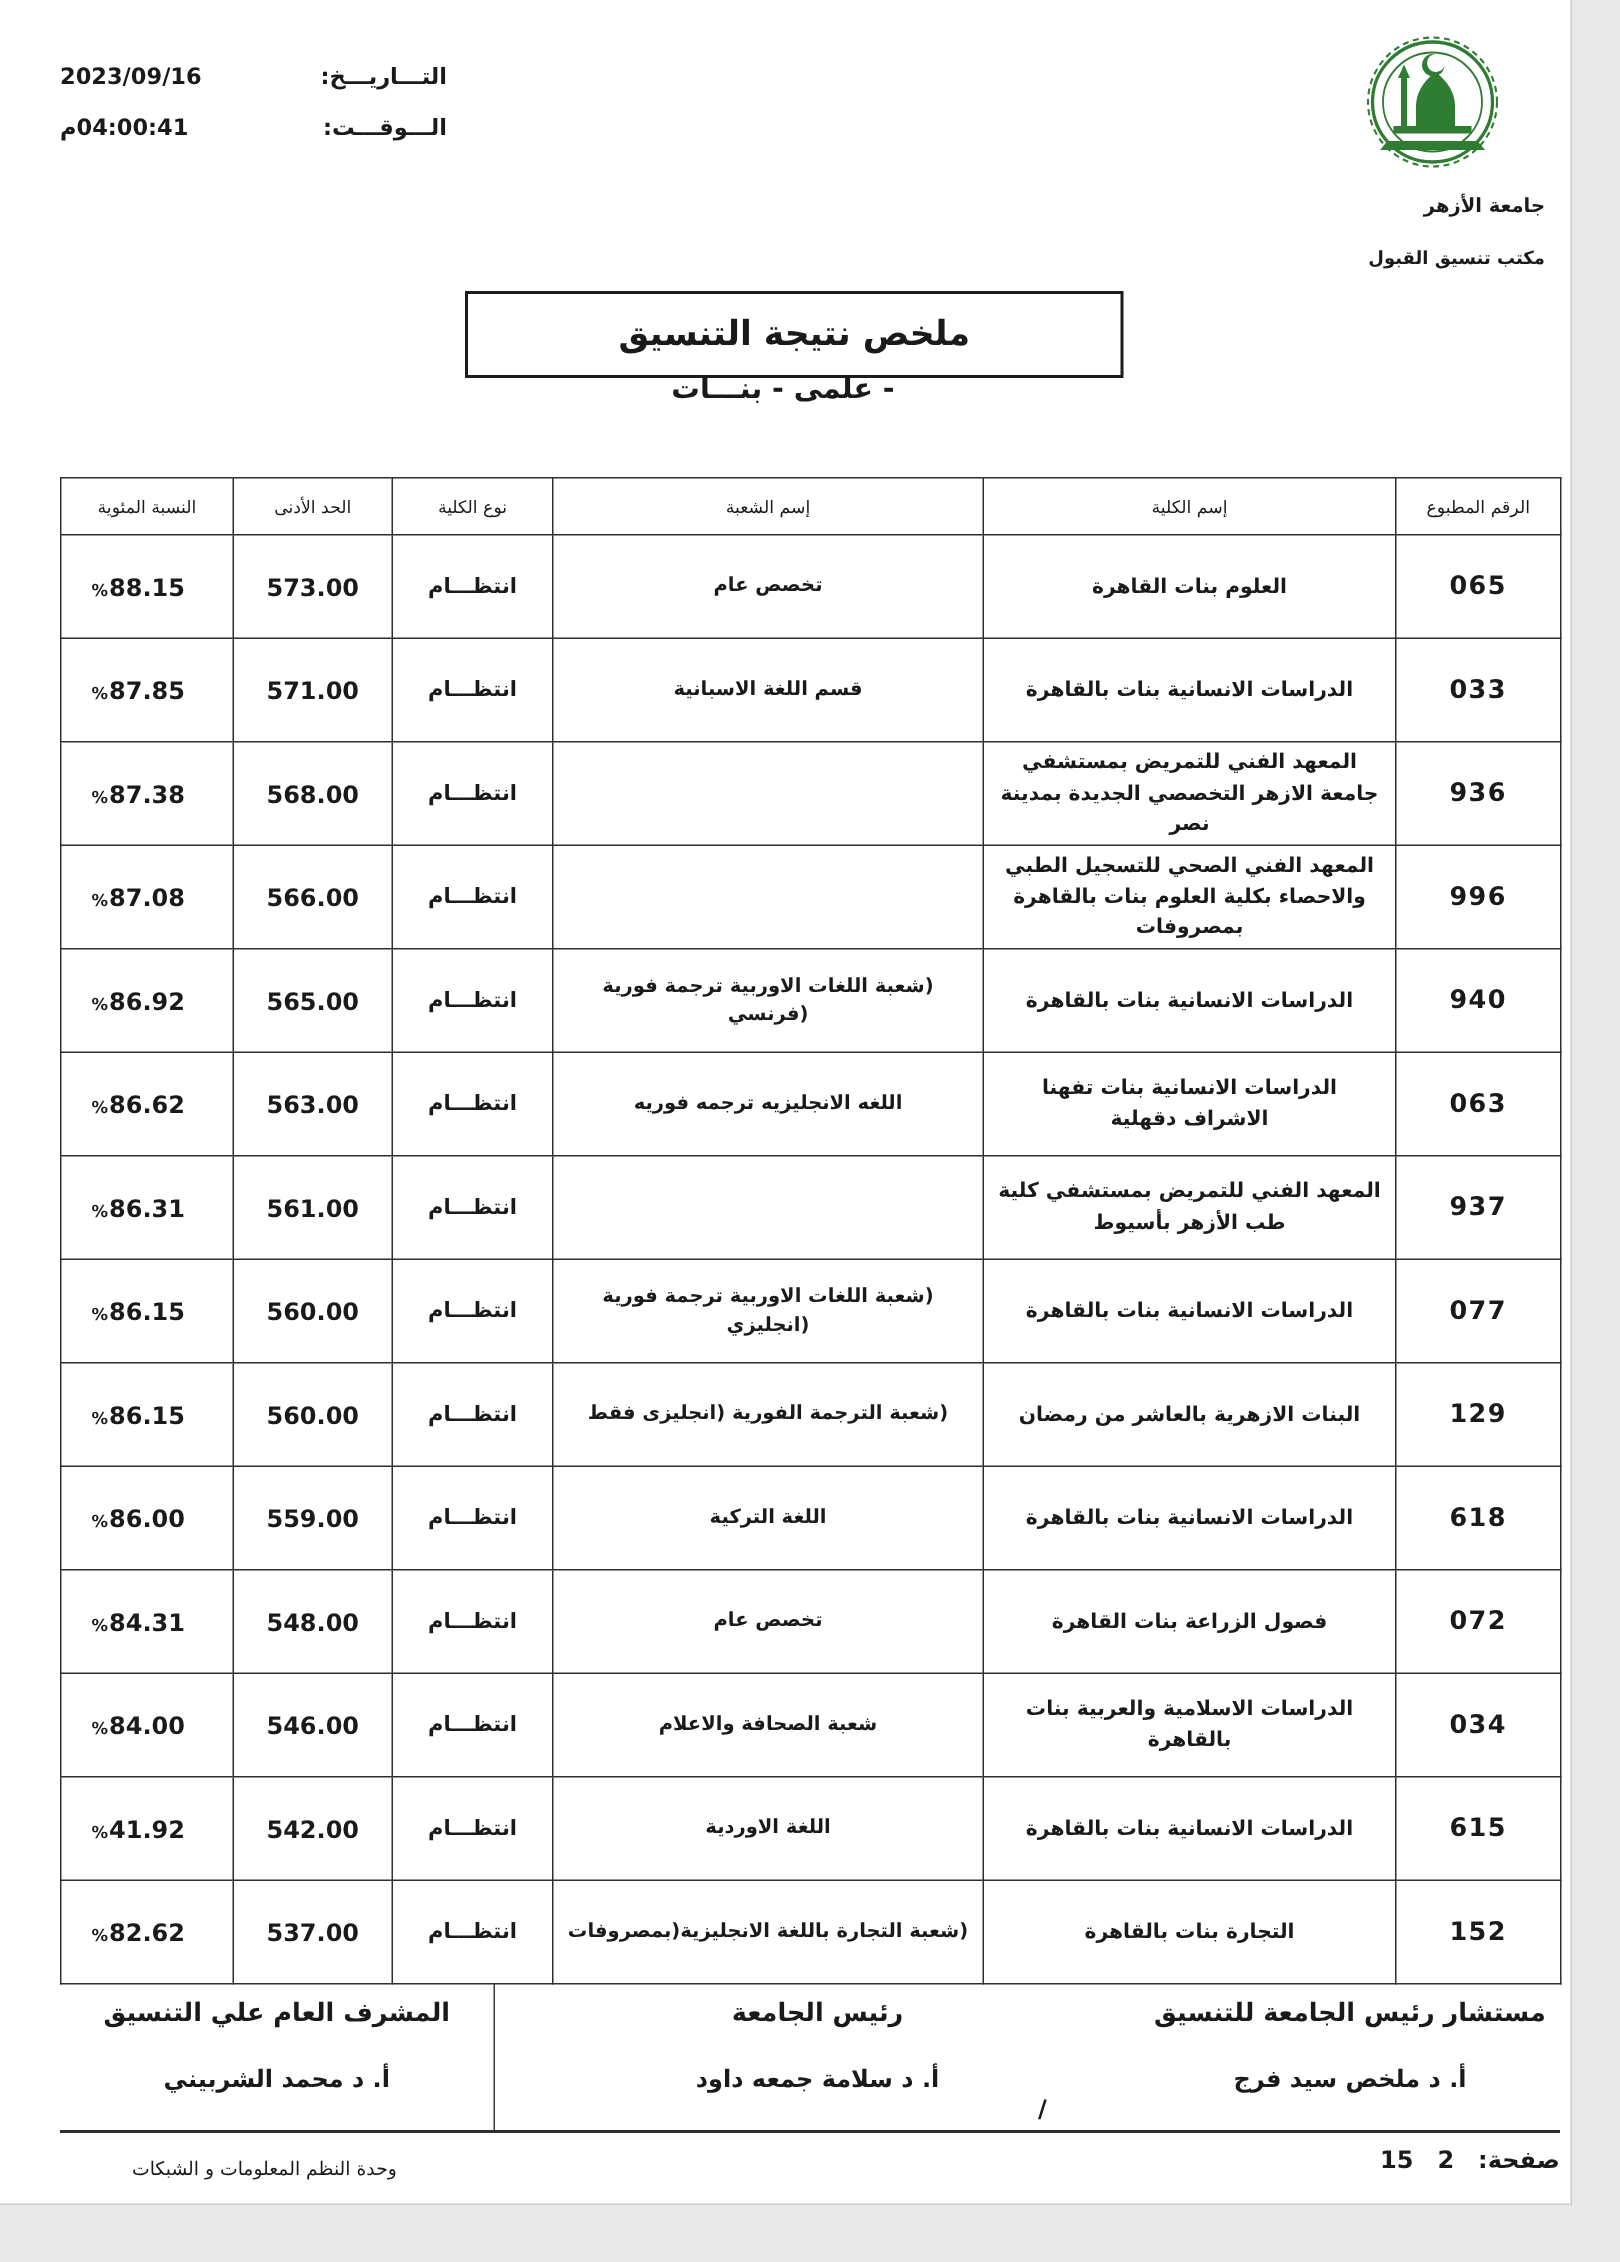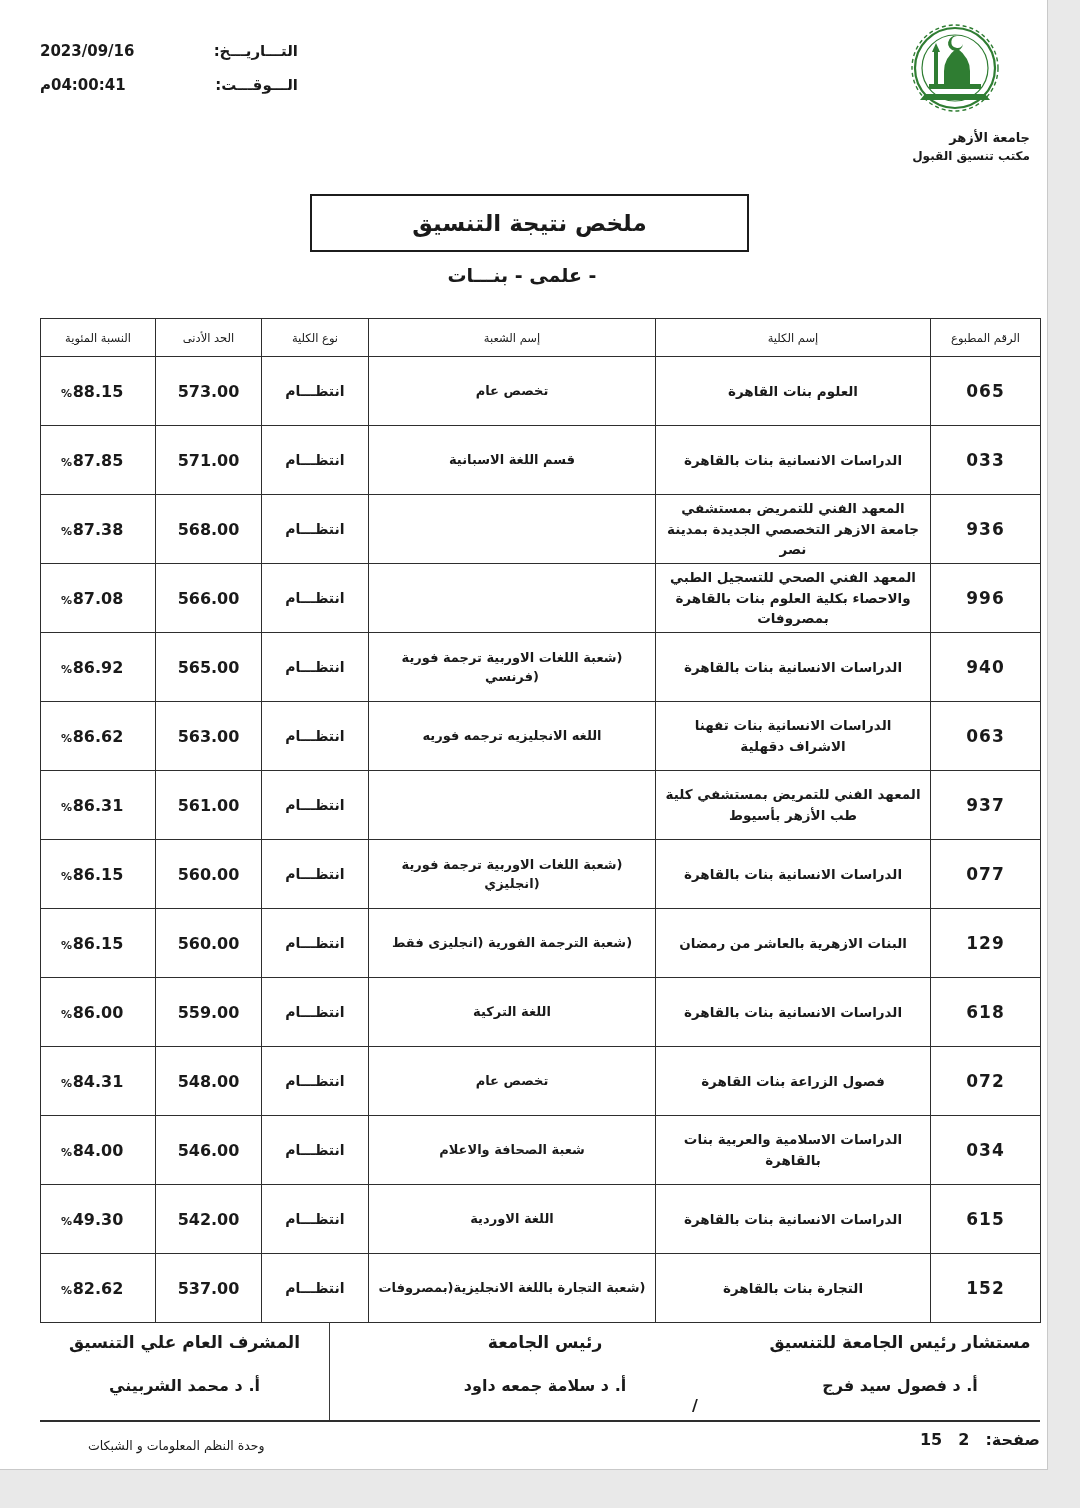--- a/index.html
+++ b/index.html
@@ -25,30 +25,30 @@
     direction:rtl; font-weight:bold; font-size:15px;
   }
   .dt-row { display:flex; justify-content:space-between; height:34px; align-items:center; }
   
   .logo-block {
     position:absolute; top:22px; left:880px; width:150px;
     text-align:right; direction:rtl;
   }
   .logo-svg { color:var(--logo-green); display:block; margin:0 auto; }
   .org-name { font-size:13px; font-weight:bold; margin-top:4px; }
-  .org-office { font-size:12px; font-weight:bold; margin-top:4px; }
+  .org-office { font-size:12px; font-weight:bold; margin-top:20px; }
   
   .title-box {
     position:absolute; top:170px; left:310px; width:439px; height:58px;
     border:2px solid #1c1c1c;
     display:flex; align-items:center; justify-content:center;
     font-size:23px; font-weight:bold; direction:rtl;margin-top:24px;
   }
   .subtitle {
-    position:absolute; top:264px; left:0; width:1044px;
+    position:absolute; top:248px; left:0; width:1044px;
     text-align:center; font-size:19px; font-weight:bold; direction:rtl;
   }
   
   table.results {
     position:absolute; top:318px; left:40px; width:1000px;
     border-collapse:collapse; direction:rtl;
     table-layout:fixed;
   }
   table.results th, table.results td {
     border:1px solid #2e2e2e;
@@ -295,42 +295,42 @@
     </tr>
 
     <tr>
       <td class="c-code">615</td>
       <td class="c-college">الدراسات الانسانية بنات بالقاهرة</td>
       <td class="c-division">اللغة الاوردية</td>
       <td class="c-type">انتظـــام</td>
       <td class="c-min">542.00</td>
       <td class="c-pct">
         <span class="pct-sign">%</span>
-        <span class="pct-num">49.30</span>
+        <span class="pct-num">41.92</span>
       </td>
     </tr>
 
     <tr>
       <td class="c-code">152</td>
       <td class="c-college">التجارة بنات بالقاهرة</td>
       <td class="c-division">(شعبة التجارة باللغة الانجليزية(بمصروفات</td>
       <td class="c-type">انتظـــام</td>
       <td class="c-min">537.00</td>
       <td class="c-pct">
         <span class="pct-sign">%</span>
         <span class="pct-num">82.62</span>
       </td>
     </tr>
   </tbody>
   </table>
 
   <div class="footer">
     <div class="sig">
       <div class="sig-title">مستشار رئيس الجامعة للتنسيق</div>
-      <div class="sig-name">أ. د فصول سيد فرج</div>
+      <div class="sig-name">أ. د ملخص سيد فرج</div>
     </div>
     <div class="sig">
       <div class="sig-title">رئيس الجامعة</div>
       <div class="sig-name">أ. د سلامة جمعه داود</div>
     </div>
     <div class="sig">
       <div class="sig-title">المشرف العام علي التنسيق</div>
       <div class="sig-name">أ. د محمد الشربيني</div>
     </div>
   </div>

